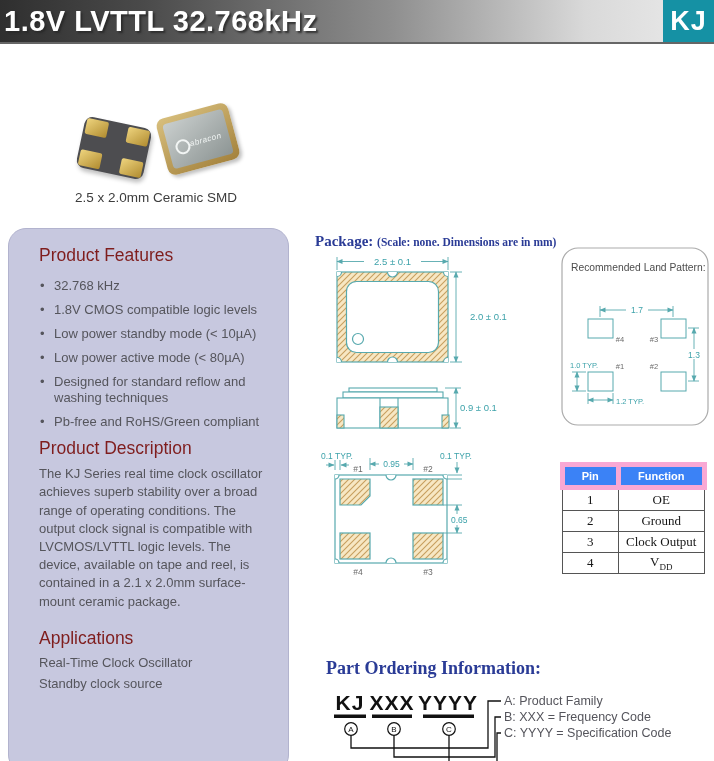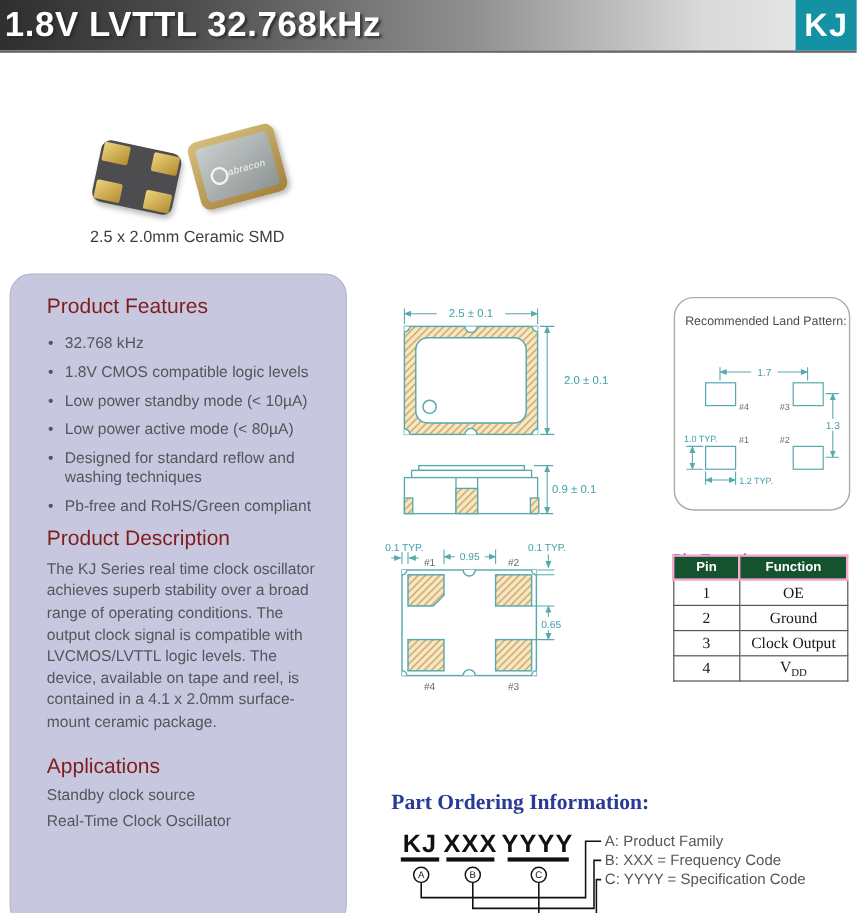--- a/index.html
+++ b/index.html
@@ -55,22 +55,22 @@
   
   .blue-head{position:absolute;font-family:"Liberation Serif",serif;font-weight:bold;
          color:#2a3b96;}
   .pkg-heading{left:315px;top:233px;font-size:15px;}
   .pkg-note{font-size:11.5px;font-weight:bold;}
   .pinfn-heading{left:560px;top:460px;font-size:14px;}
   .order-heading{left:326px;top:658px;font-size:18px;}
 
   
   .pin-table{position:absolute;left:560px;top:462px;width:147px;border-collapse:collapse;}
-  .pin-table th{background:#14532d;color:#fff;font-family:"Liberation Sans",sans-serif;
-         font-size:11px;font-weight:bold;border:2px solid #f9a8d4;padding:2px 16px;height:14px;}
+  .pin-table th{background:#3b82f6;color:#fff;font-family:"Liberation Sans",sans-serif;
+         font-size:11px;font-weight:bold;border:5px solid #f9a8d4;padding:2px 16px;height:14px;}
   .pin-table td{font-family:"Liberation Serif",serif;font-size:13px;color:#161616;
          text-align:center;border:1px solid #555;padding:1px 0;height:18px;}
   .col-pin{width:44px;}.col-func{width:103px;}
   .pin-table sub{font-size:9px;}
 
   
   .draw-svg{position:absolute;left:300px;top:230px;width:414px;height:531px;}
   .draw-svg text{font-family:"Liberation Sans",sans-serif;}
   .dim{fill:#3da2aa;}
   .padlabel{fill:#6a6a6a;}
@@ -105,28 +105,32 @@
     <div class="panel-heading">Product Features</div>
     <ul class="feature-list">
       <li>32.768 kHz</li>
       <li>1.8V CMOS compatible logic levels</li>
       <li>Low power standby mode (&lt; 10µA)</li>
       <li>Low power active mode (&lt; 80µA)</li>
       <li>Designed for standard reflow and washing techniques</li>
       <li>Pb-free and RoHS/Green compliant</li>
     </ul>
     <div class="panel-heading desc-heading">Product Description</div>
-    <p class="desc-text">The KJ Series real time clock oscillator achieves superb stability over a broad range of operating conditions. The output clock signal is compatible with LVCMOS/LVTTL logic levels.  The device, available on tape and reel, is contained in a 4.1 x 2.0mm surface-mount ceramic package.</p>
+    <p class="desc-text">The KJ Series real time clock oscillator achieves superb stability over a broad range of operating conditions. The output clock signal is compatible with LVCMOS/LVTTL logic levels.  The device, available on tape and reel, is contained in a 2.1 x 2.0mm surface-mount ceramic package.</p>
     <div class="panel-heading apps-heading">Applications</div>
     <ul class="apps-list">
+      <li>Real-Time Clock Oscillator</li>
       <li>Standby clock source</li>
-      <li>Real-Time Clock Oscillator</li>
     </ul>
   </div>
 
+  <div class="blue-head pkg-heading">
+    <span>Package:</span>
+    <span class="pkg-note">(Scale: none. Dimensions are in mm)</span>
+  </div>
   <div class="blue-head pinfn-heading">Pin Functions:</div>
   <div class="blue-head order-heading">Part Ordering Information:</div>
 
   <table class="pin-table">
     <tbody>
         <tr>
       <th class="col-pin">Pin</th>
       <th class="col-func">Function</th>
     </tr>
     <tr>

